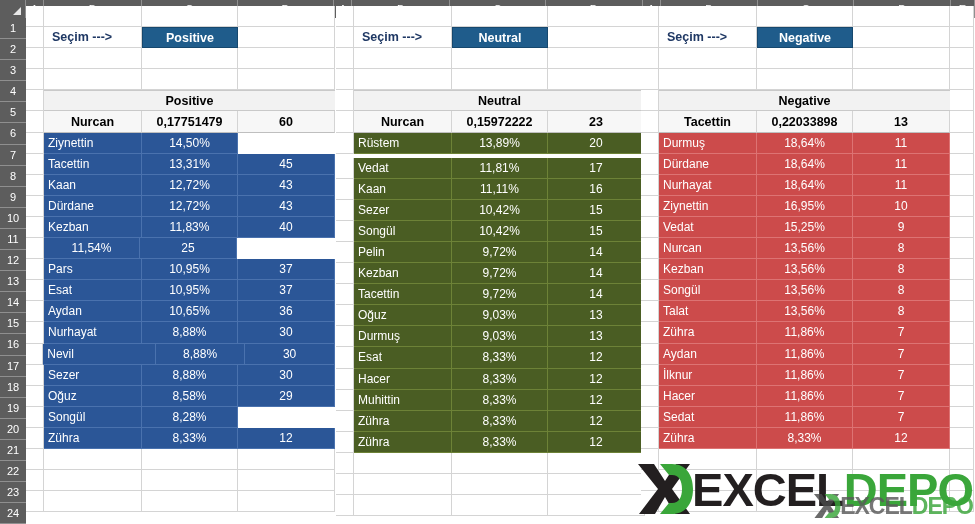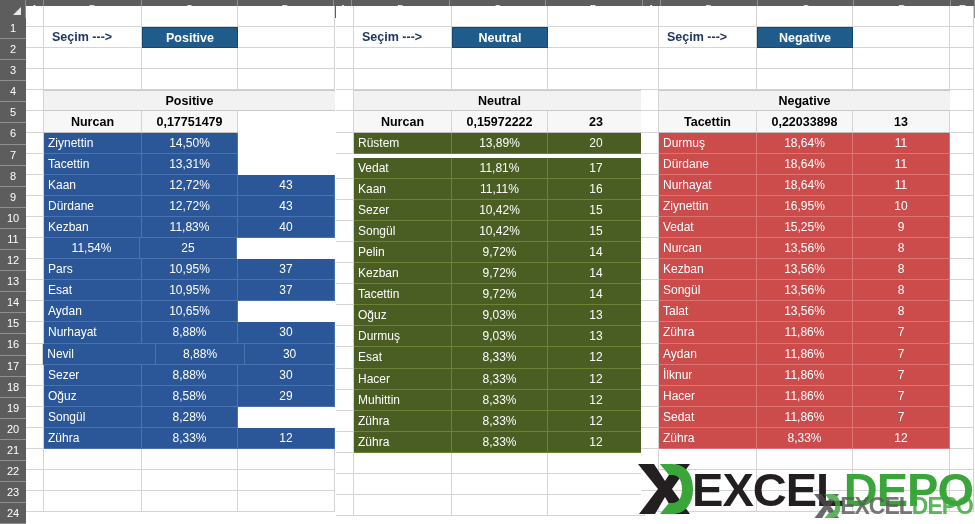--- a/index.html
+++ b/index.html
@@ -187,30 +187,32 @@
           <div class="cell blank c-left" style="width: 97px; height: 21.1px;"></div>
         </div>
         <div class="grid-row" style="height: 21.1px;">
           <div class="cell acol c-left" style="width: 18px; height: 21.1px;"></div>
           <div class="cell title-band c-center" style="width: 291px; height: 21.1px;">Positive</div>
         </div>
         <div class="grid-row" style="height: 21.1px;">
           <div class="cell acol c-left" style="width: 18px; height: 21.1px;"></div>
           <div class="cell sub-band c-center" style="width: 98px; height: 21.1px;">Nurcan</div>
           <div class="cell sub-band c-center" style="width: 96px; height: 21.1px;">0,17751479</div>
+          <div class="cell sub-band c-center" style="width: 97px; height: 21.1px;">60</div>
         </div>
         <div class="grid-row" style="height: 21.1px;">
           <div class="cell acol c-left" style="width: 18px; height: 21.1px;"></div>
           <div class="cell d-pos c-left" style="width: 98px; height: 21.1px;">Ziynettin</div>
           <div class="cell d-pos c-center" style="width: 96px; height: 21.1px;">14,50%</div>
         </div>
         <div class="grid-row" style="height: 21.1px;">
           <div class="cell acol c-left" style="width: 18px; height: 21.1px;"></div>
           <div class="cell d-pos c-left" style="width: 98px; height: 21.1px;">Tacettin</div>
           <div class="cell d-pos c-center" style="width: 96px; height: 21.1px;">13,31%</div>
+          <div class="cell d-pos c-center" style="width: 97px; height: 21.1px;">45</div>
         </div>
         <div class="grid-row" style="height: 21.1px;">
           <div class="cell acol c-left" style="width: 18px; height: 21.1px;"></div>
           <div class="cell d-pos c-left" style="width: 98px; height: 21.1px;">Kaan</div>
           <div class="cell d-pos c-center" style="width: 96px; height: 21.1px;">12,72%</div>
           <div class="cell d-pos c-center" style="width: 97px; height: 21.1px;">43</div>
         </div>
         <div class="grid-row" style="height: 21.1px;">
           <div class="cell acol c-left" style="width: 18px; height: 21.1px;"></div>
           <div class="cell d-pos c-left" style="width: 98px; height: 21.1px;">Dürdane</div>
@@ -237,20 +239,21 @@
         <div class="grid-row" style="height: 21.1px;">
           <div class="cell acol c-left" style="width: 18px; height: 21.1px;"></div>
           <div class="cell d-pos c-left" style="width: 98px; height: 21.1px;">Esat</div>
           <div class="cell d-pos c-center" style="width: 96px; height: 21.1px;">10,95%</div>
           <div class="cell d-pos c-center" style="width: 97px; height: 21.1px;">37</div>
         </div>
         <div class="grid-row" style="height: 21.1px;">
           <div class="cell acol c-left" style="width: 18px; height: 21.1px;"></div>
           <div class="cell d-pos c-left" style="width: 98px; height: 21.1px;">Aydan</div>
           <div class="cell d-pos c-center" style="width: 96px; height: 21.1px;">10,65%</div>
+          <div class="cell d-pos c-center" style="width: 97px; height: 21.1px;">36</div>
         </div>
         <div class="grid-row" style="height: 21.1px;">
           <div class="cell acol c-left" style="width: 18px; height: 21.1px;"></div>
           <div class="cell d-pos c-left" style="width: 98px; height: 21.1px;">Nurhayat</div>
           <div class="cell d-pos c-center" style="width: 96px; height: 21.1px;">8,88%</div>
           <div class="cell d-pos c-center" style="width: 97px; height: 21.1px;">30</div>
         </div>
         <div class="grid-row" style="height: 21.1px;">
           <div class="cell acol c-left" style="width: 18px; height: 21.1px;"></div>
           <div class="cell d-pos c-left" style="width: 122px; height: 21.1px;">Nevil</div>

